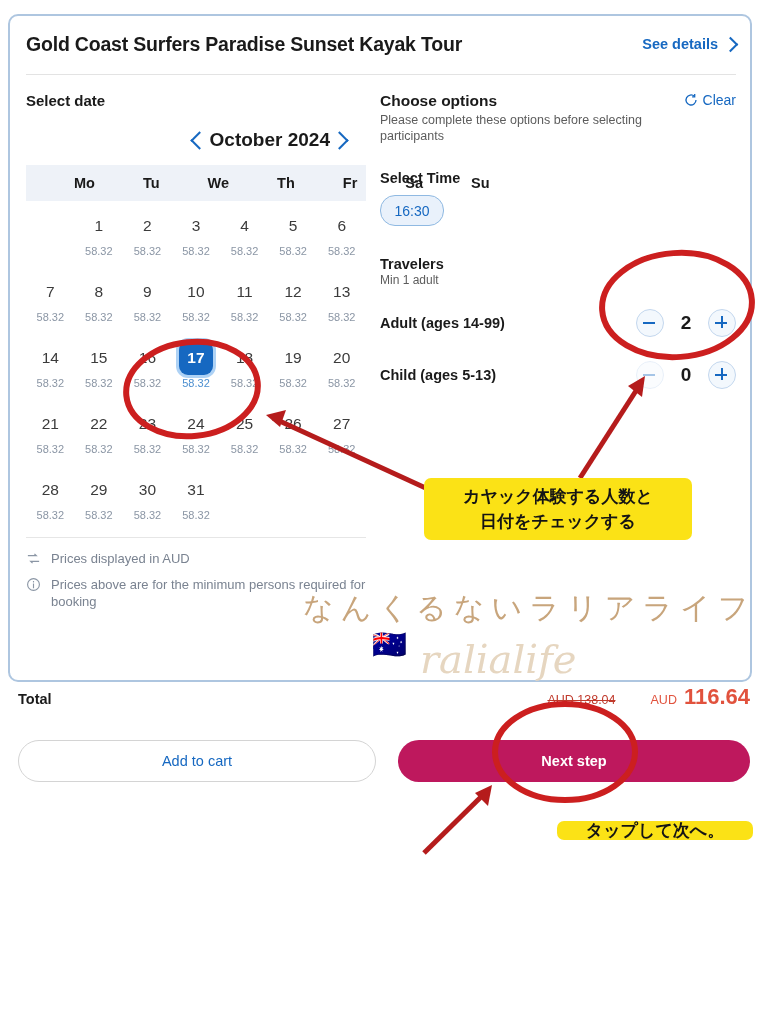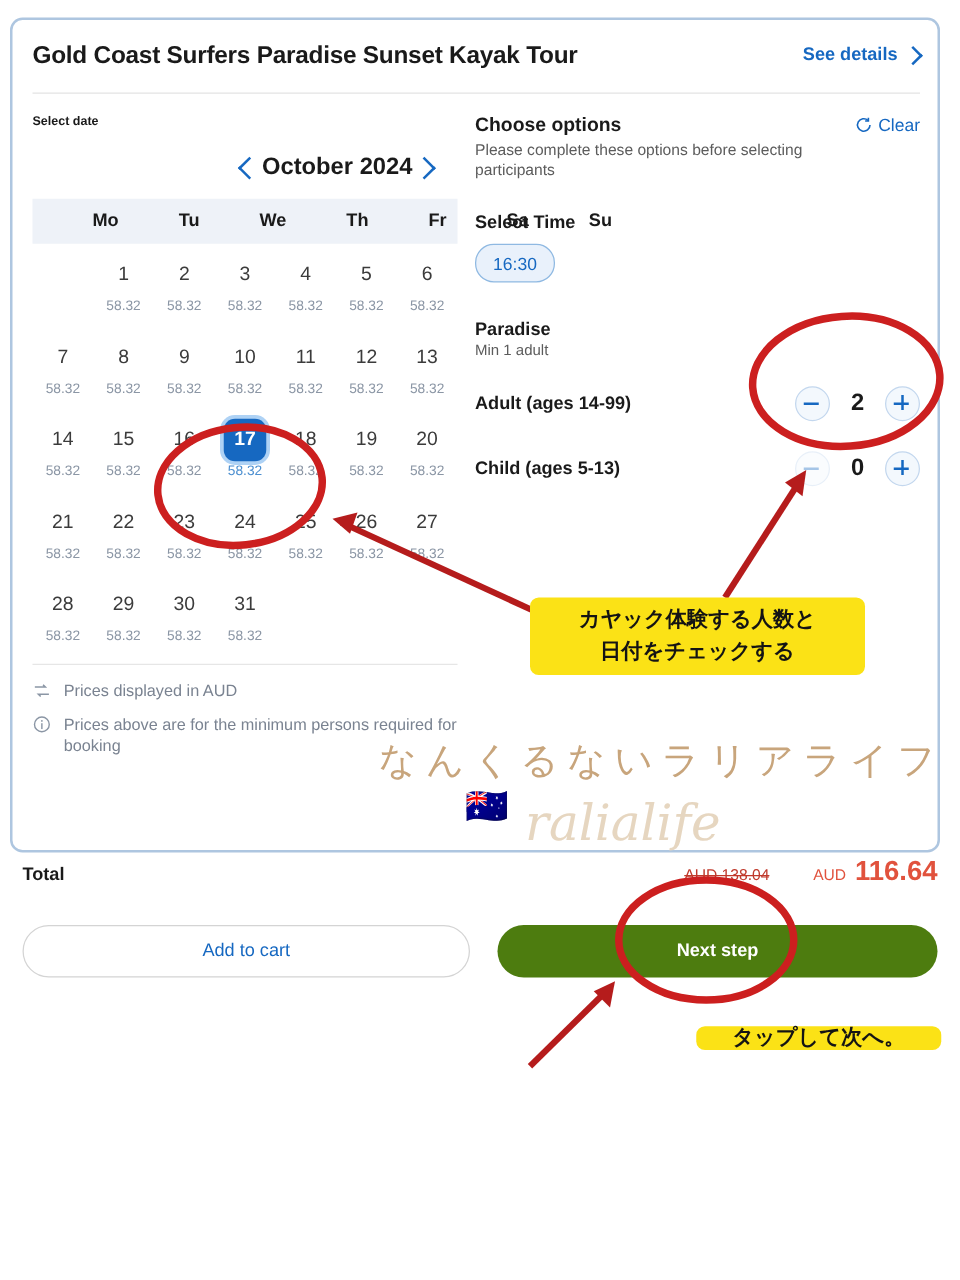--- a/index.html
+++ b/index.html
@@ -82,21 +82,21 @@
     box-sizing: border-box;
   }
   .col-right {
     flex: 1;
     padding: 10px 14px 0 0;
     box-sizing: border-box;
   }
 
   
   .section-label {
-    font-size: 10px;
+    font-size: 15px;
     font-weight: bold;
     color: #1a1a1a;
     margin: 0 0 6px 0;
   }
 
   .cal-nav {
     display: flex;
     align-items: center;
     justify-content: flex-end;
     height: 50px;
@@ -354,21 +354,21 @@
     box-sizing: border-box;
   }
   .btn-cart {
     flex: 0 0 358px;
     background: #ffffff;
     border: 1px solid #d4d4d4;
     color: #1668c1;
   }
   .btn-next {
     flex: 1;
-    background: #4d7c0f;
+    background: #be185d;
     color: #ffffff;
     font-weight: bold;
   }
 
   
   .ann-box {
     position: absolute;
     background: #fbe216;
     border-radius: 7px;
     color: #141414;
@@ -628,21 +628,21 @@
           <span>Clear</span>
         </div>
       </div>
 
       <div style="margin-top:26px">
         <div class="sub-label">Select Time</div>
         <div class="time-chip">16:30</div>
       </div>
 
       <div class="travelers-head">
-        <div class="sub-label">Paradise</div>
+        <div class="sub-label">Travelers</div>
         <div class="travelers-min">Min 1 adult</div>
       </div>
 
       <div id="pax-rows" style="margin-top:10px">
           <div class="pax-row">
             <div class="pax-label">Adult (ages 14-99)</div>
             <div class="stepper">
               <div class="step-btn"></div>
               <div class="pax-count">2</div>
               <div class="step-btn plus"></div>

